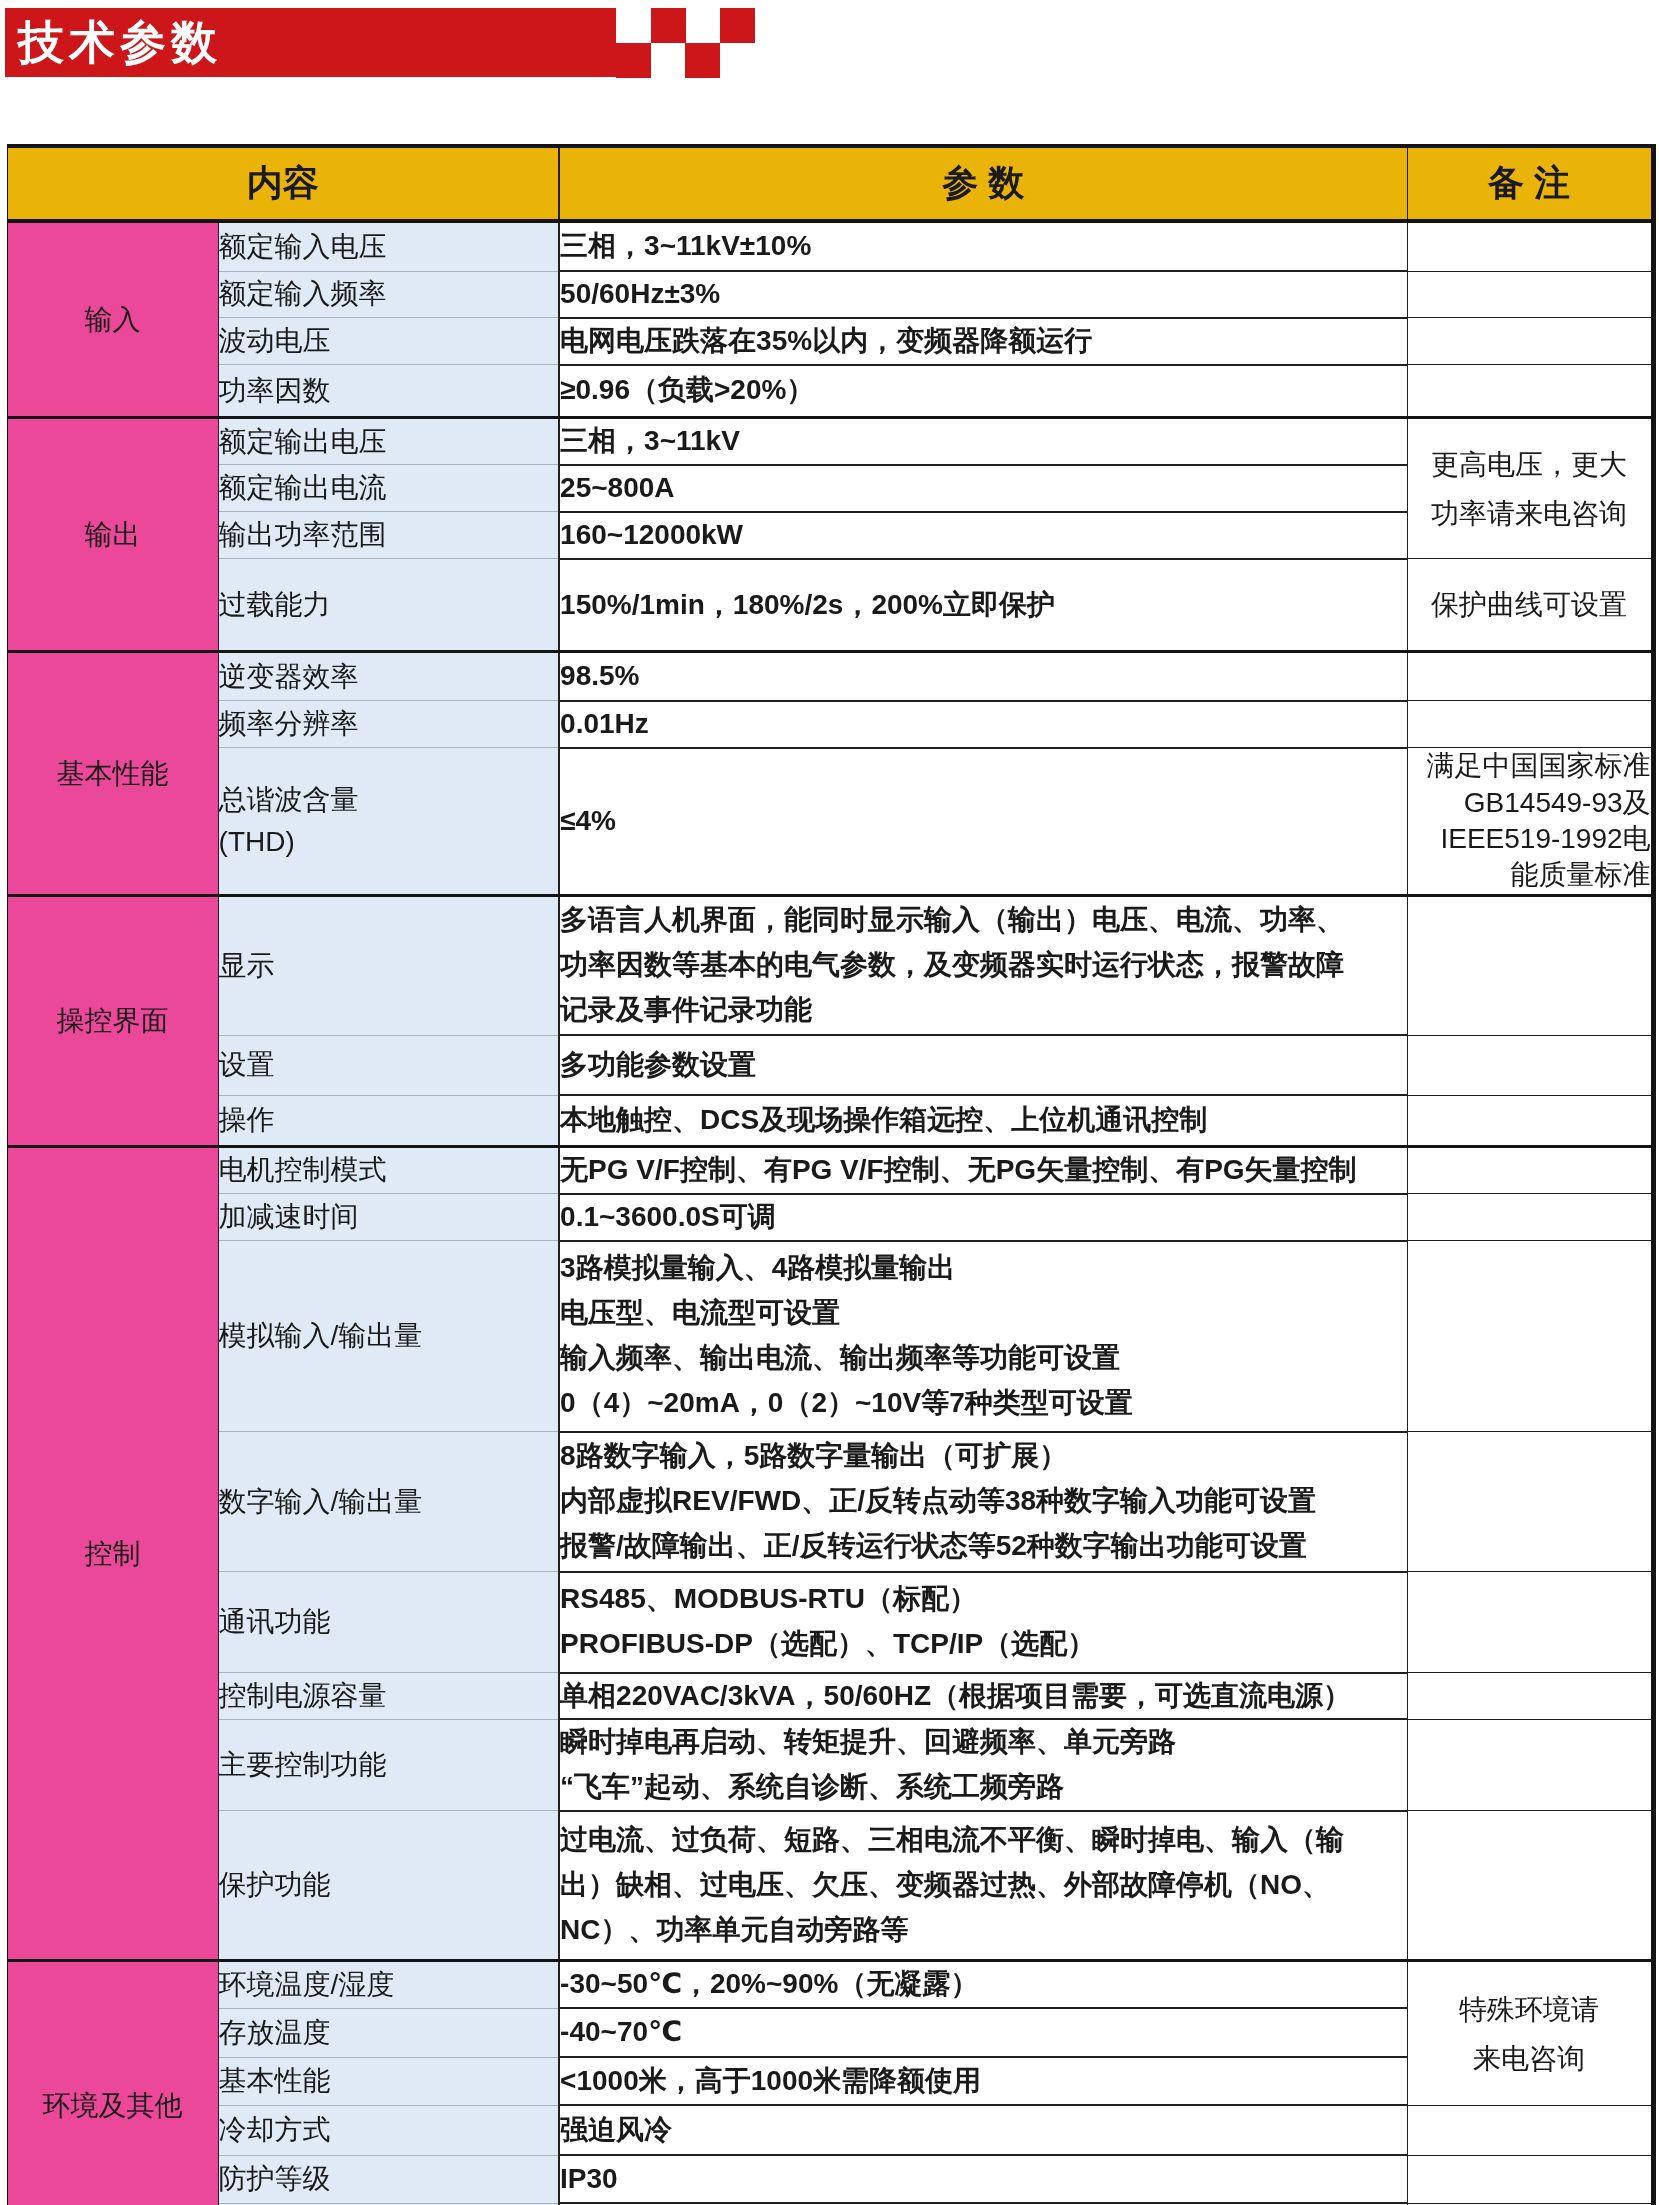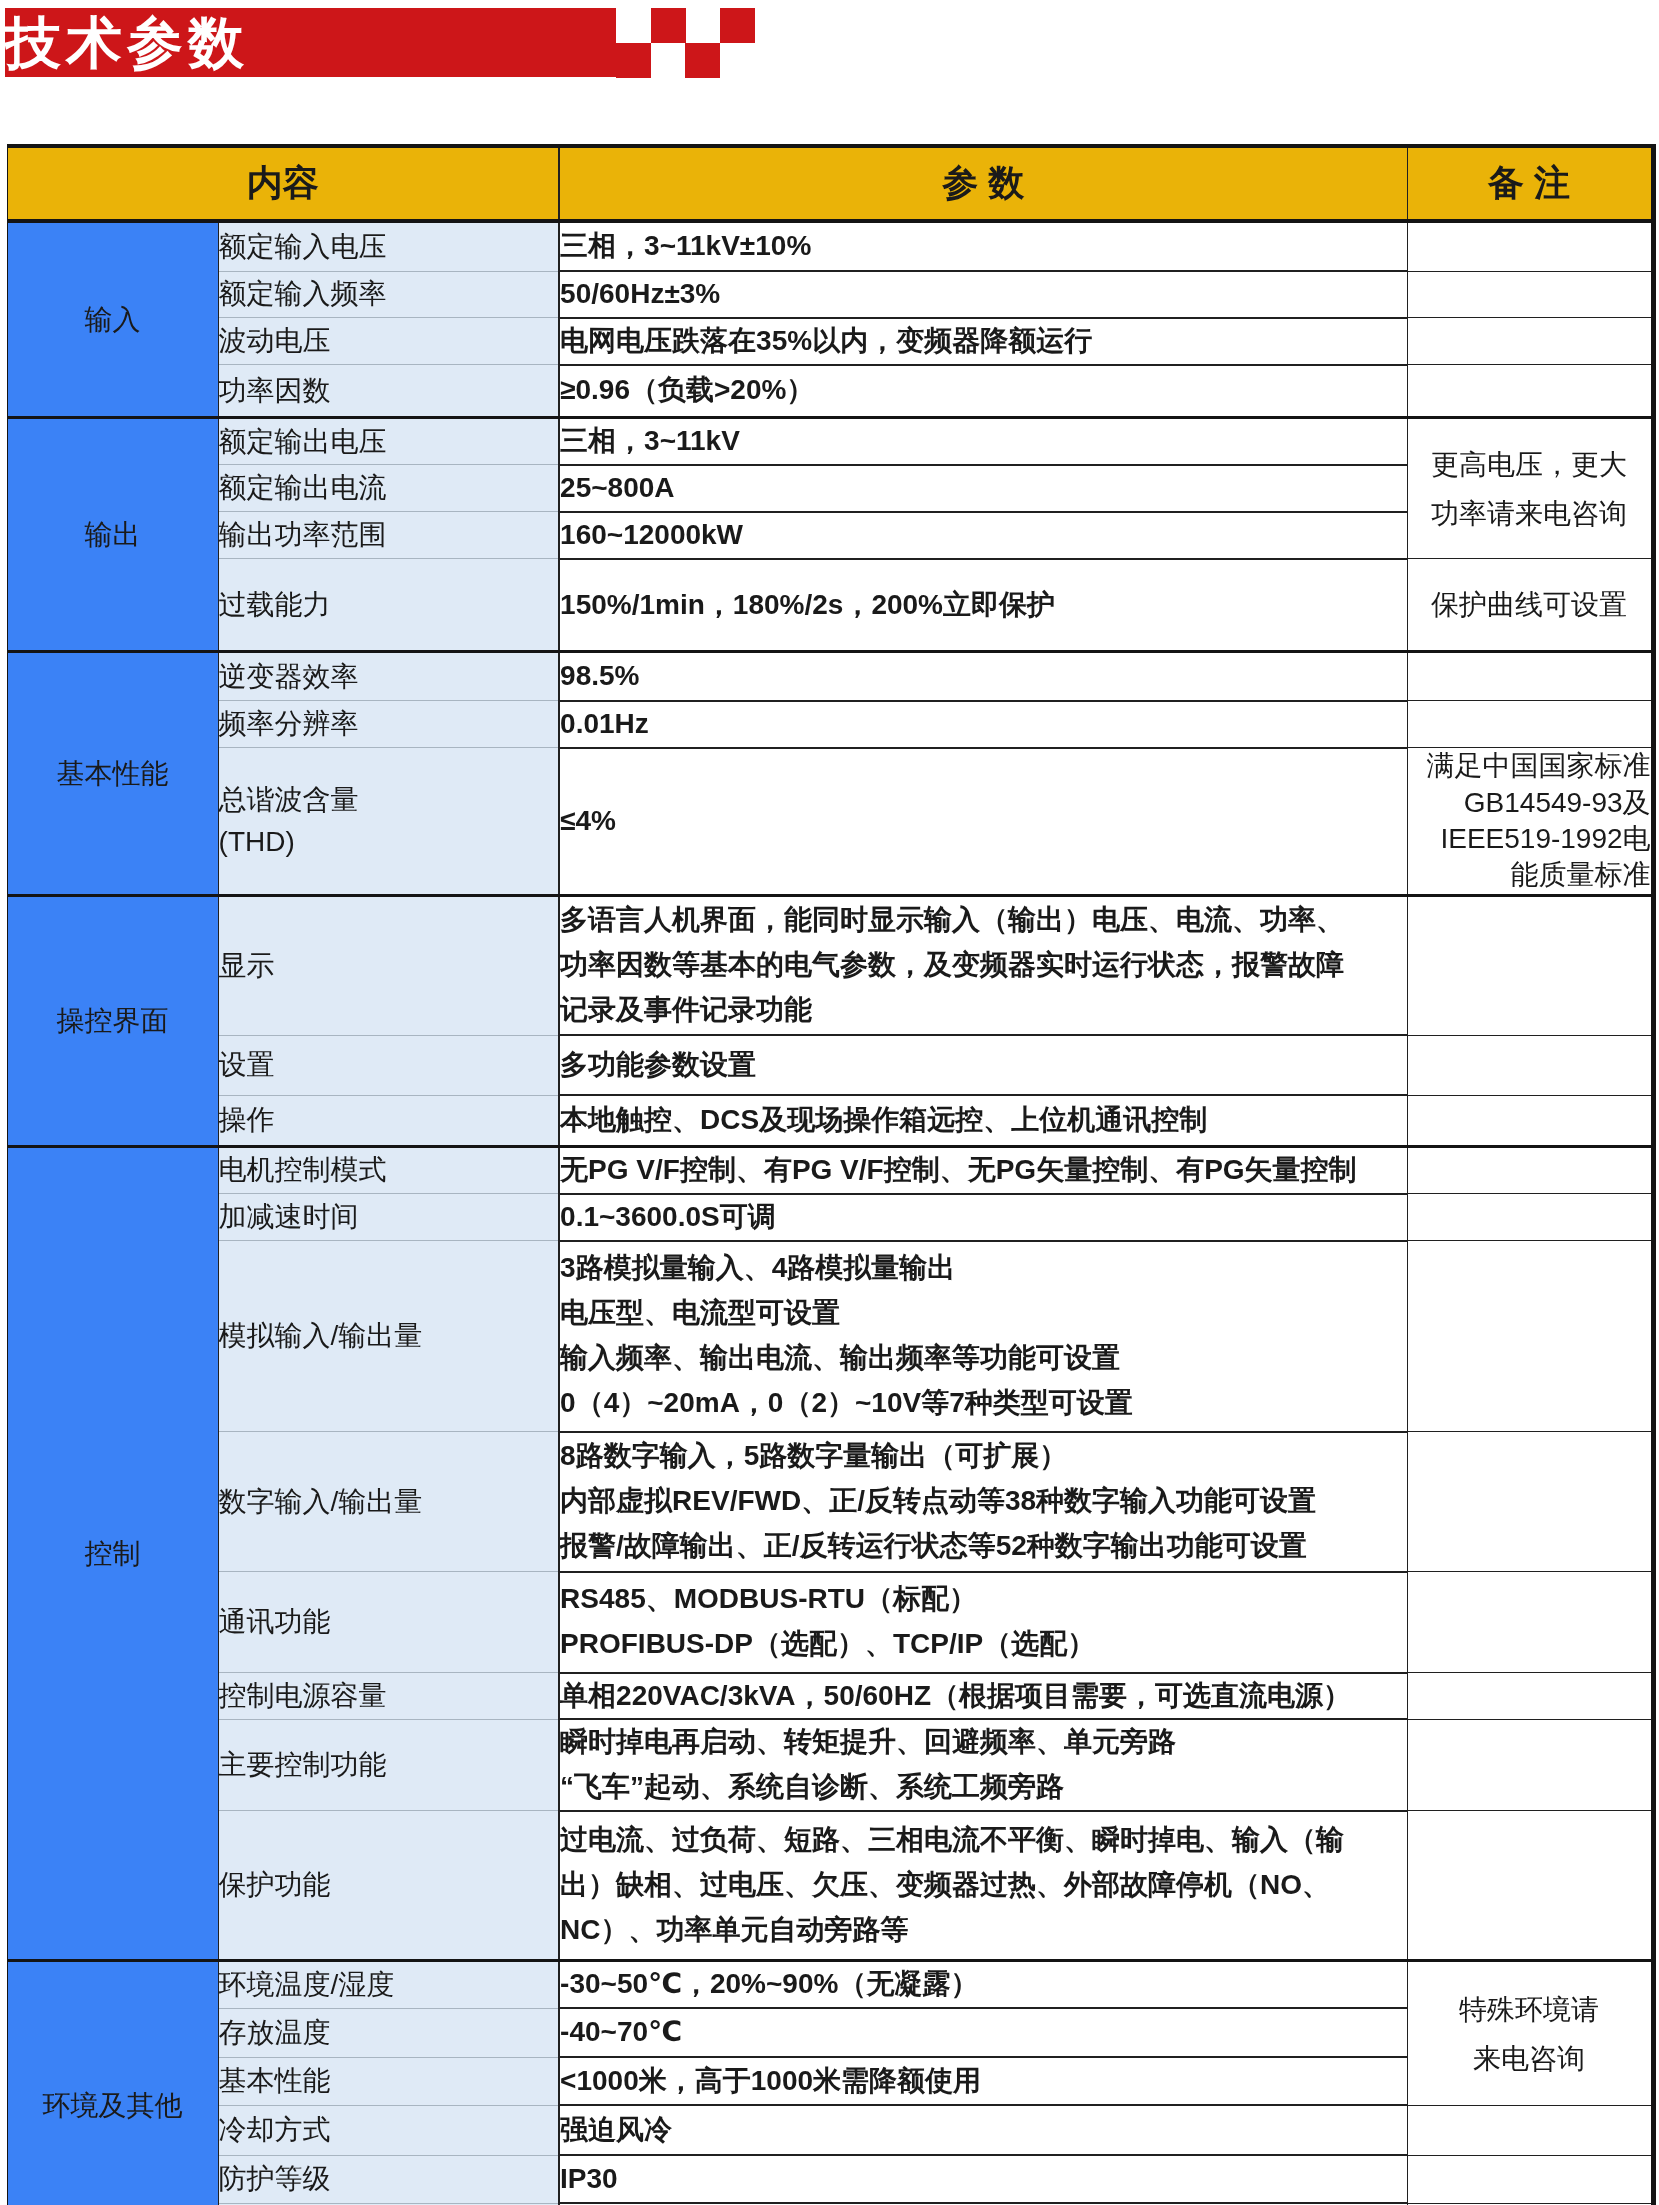--- a/index.html
+++ b/index.html
@@ -7,22 +7,22 @@
     position:relative; width:1660px; height:2205px; background:#ffffff;
     font-family:"Liberation Sans","DejaVu Sans",sans-serif; overflow:hidden;
   }
 
   
   #title-bar {
     position:absolute; left:5px; top:8.2px; width:611px; height:69px;
     background:#cd1619;
   }
   #title-text {
-    color:#ffffff; font-size:56px; font-weight:bold; line-height:69px;
-    letter-spacing:5px; white-space:nowrap;
+    color:#ffffff; font-size:46px; font-weight:bold; line-height:69px;
+    padding-left:13px; letter-spacing:5px; white-space:nowrap;
   }
   .sq { position:absolute; width:35px; height:35px; background:#cd1619; }
   #sq1 { left:616px; top:43px; }
   #sq2 { left:651px; top:8.2px; }
   #sq3 { left:685px; top:43px; }
   #sq4 { left:720px; top:8.2px; }
 
   
   #spec-table {
     position:absolute; left:6.6px; top:144px; width:1647px;
@@ -32,21 +32,21 @@
     vertical-align:middle; font-size:28px; color:#1a1a1a;
     white-space:pre-line; overflow:hidden; padding:0;
   }
   #spec-table { border:5px solid #141414; border-left-width:1.6px; border-top-width:4.1px; }
 
   #spec-table th {
     background:#eab308; font-size:36px; font-weight:bold; height:71px;
     text-align:center; border-bottom:4.1px solid #141414;
   }
 
-  td.cat  { text-align:center; background:#3b82f6; line-height:1.5; }
+  td.cat  { text-align:center; background:#ec4899; line-height:1.5; }
   td.item { background:#dfeaf6; padding-left:74px; border-top:0.8px solid #a8b5c1; line-height:1.5; }
   td.val  { padding-left:20px; border-top:2.5px solid #202020; line-height:1.6;font-weight:bold; }
   td.rem  { text-align:center; border-top:1.6px solid #202020; line-height:1.75; padding:0 6.6px; }
   td.rem--left { text-align:right; padding:0 3.3px 0 6.6px; font-size:27px; line-height:1.3; }
 
   .bl2 { border-left:1.6px solid #202020; }
   .bl3 { border-left:2.5px solid #202020; }
 
   tr.sec > td { border-top:3.3px solid #141414 !important; }
 </style>

